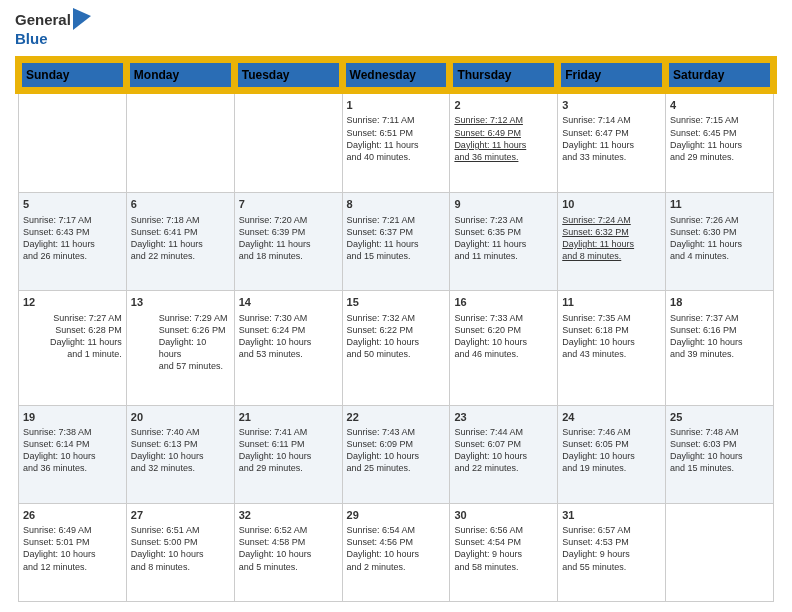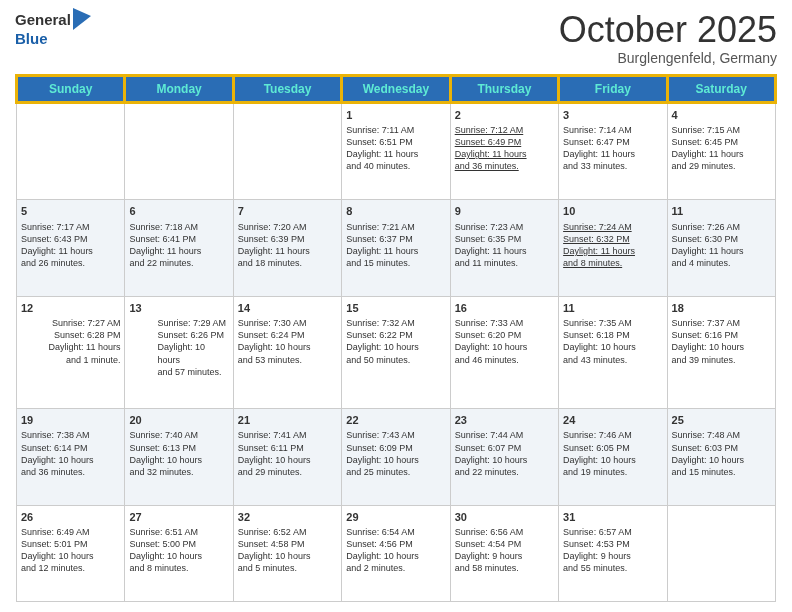--- a/index.html
+++ b/index.html
@@ -56,26 +56,26 @@
     }
     .calendar {
       flex: 1;
       border: 1px solid #ccc;
       border-collapse: collapse;
       width: 100%;
       table-layout: fixed;
     }
     .calendar th {
       background-color: #2a6db5;
-      color: #5eead4;
+      color: #000000;
       font-size: 12px;
       font-weight: bold;
       padding: 5px 4px;
-      text-align: center;
-      border: 3px solid #eab308;
+      text-align: left;
+      border: 7px solid #eab308;
     }
     .calendar td {
       vertical-align: top;
       border: 1px solid #ccc;
       padding: 4px 4px;
       font-size: 9.5px;
       color: #333;
       line-height: 1.4;
       background: #fff;
     }
@@ -110,24 +110,20 @@
           <span class="logo-text logo-general">General</span>
           <svg class="logo-icon" viewBox="0 0 18 22" xmlns="http://www.w3.org/2000/svg">
             <polygon points="0,0 18,8 0,22" fill="#2a6db5"></polygon>
           </svg>
         </div>
         <div>
           <span class="logo-text logo-blue">Blue</span>
         </div>
       </div>
     </div>
-    <div class="title-block">
-      <div class="month-title">October 2025</div>
-      <div class="subtitle">Burglengenfeld, Germany</div>
-    </div>
   </div>
 
   <table class="calendar">
     <thead>
       <tr>
       <th>Sunday</th>
           <th>Monday</th>
           <th>Tuesday</th>
           <th>Wednesday</th>
           <th>Thursday</th>

